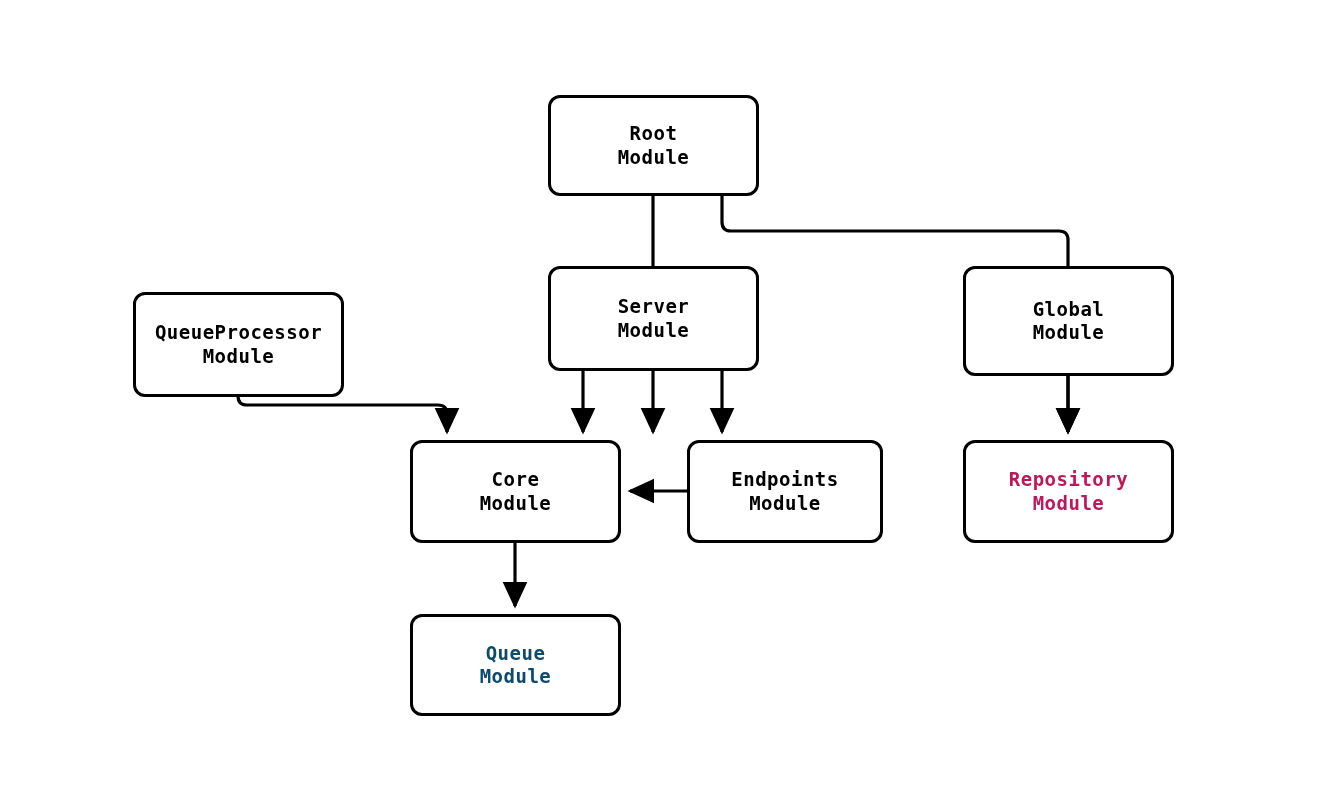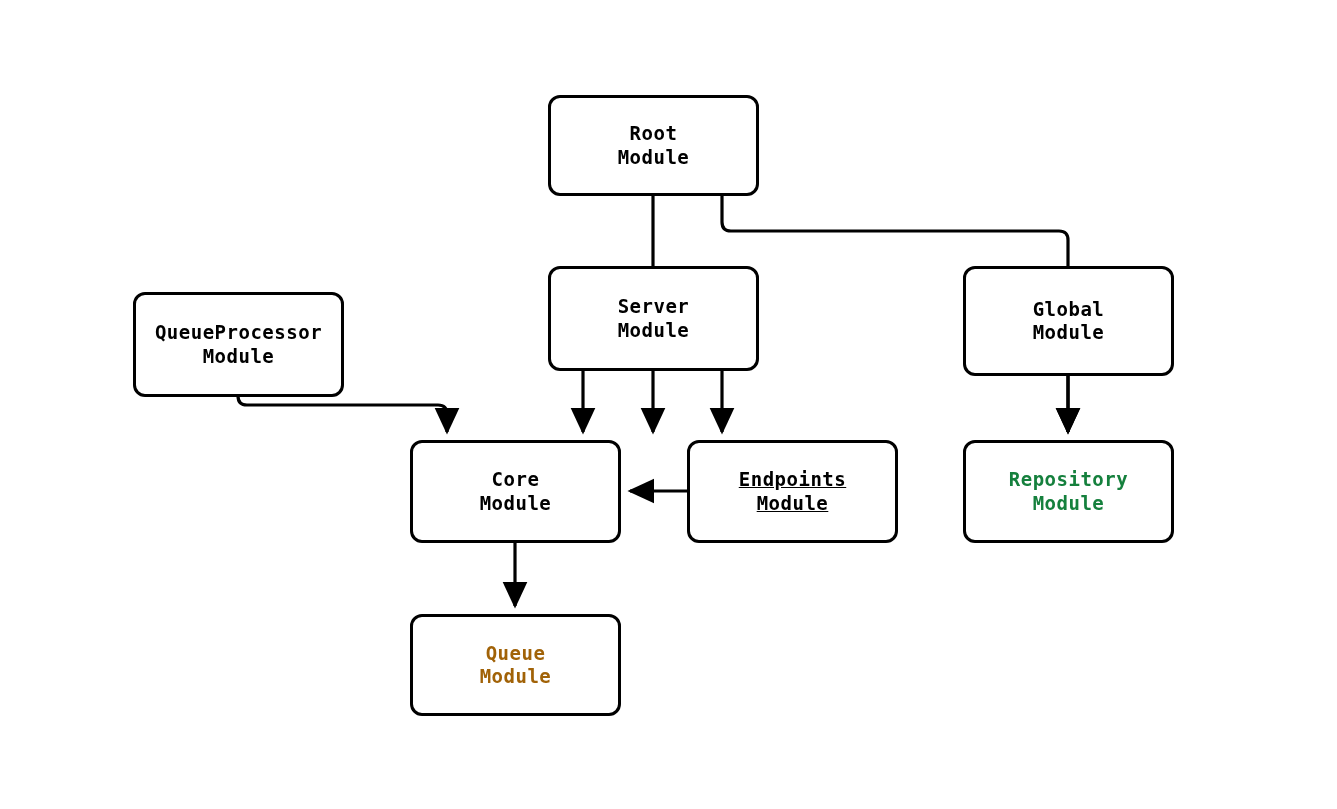--- a/index.html
+++ b/index.html
@@ -101,28 +101,28 @@
   <div class="node" style="left: 963px; top: 266px; width: 211px; height: 110px; border-color: rgb(0, 0, 0); color: rgb(0, 0, 0);">
     <span class="node-line">Global</span>
     <span class="node-line">Module</span>
   </div>
 
   <div class="node" style="left: 410px; top: 440px; width: 211px; height: 103px; border-color: rgb(0, 0, 0); color: rgb(0, 0, 0); align-items: center;">
     <span class="node-line">Core</span>
     <span class="node-line">Module</span>
   </div>
 
-  <div class="node" style="left: 687px; top: 440px; width: 211px; height: 103px; border-color: rgb(0, 0, 0); color: rgb(0, 0, 0); text-decoration: underline;">
+  <div class="node" style="left: 687px; top: 440px; width: 196px; height: 103px; border-color: rgb(0, 0, 0); color: rgb(0, 0, 0);">
     <span class="node-line">Endpoints</span>
     <span class="node-line">Module</span>
   </div>
 
-  <div class="node" style="left: 963px; top: 440px; width: 211px; height: 103px; border-color: rgb(0, 0, 0); color: #15803d;">
+  <div class="node" style="left: 963px; top: 440px; width: 211px; height: 103px; border-color: rgb(0, 0, 0); color: #be185d;">
     <span class="node-line">Repository</span>
     <span class="node-line">Module</span>
   </div>
 
-  <div class="node" style="left: 410px; top: 614px; width: 211px; height: 102px; border-color: rgb(0, 0, 0); color: #a16207;">
+  <div class="node" style="left: 410px; top: 614px; width: 211px; height: 102px; border-color: rgb(0, 0, 0); color: #0c4a6e;">
     <span class="node-line">Queue</span>
     <span class="node-line">Module</span>
   </div>
 
 </div>
 
 </body></html>

